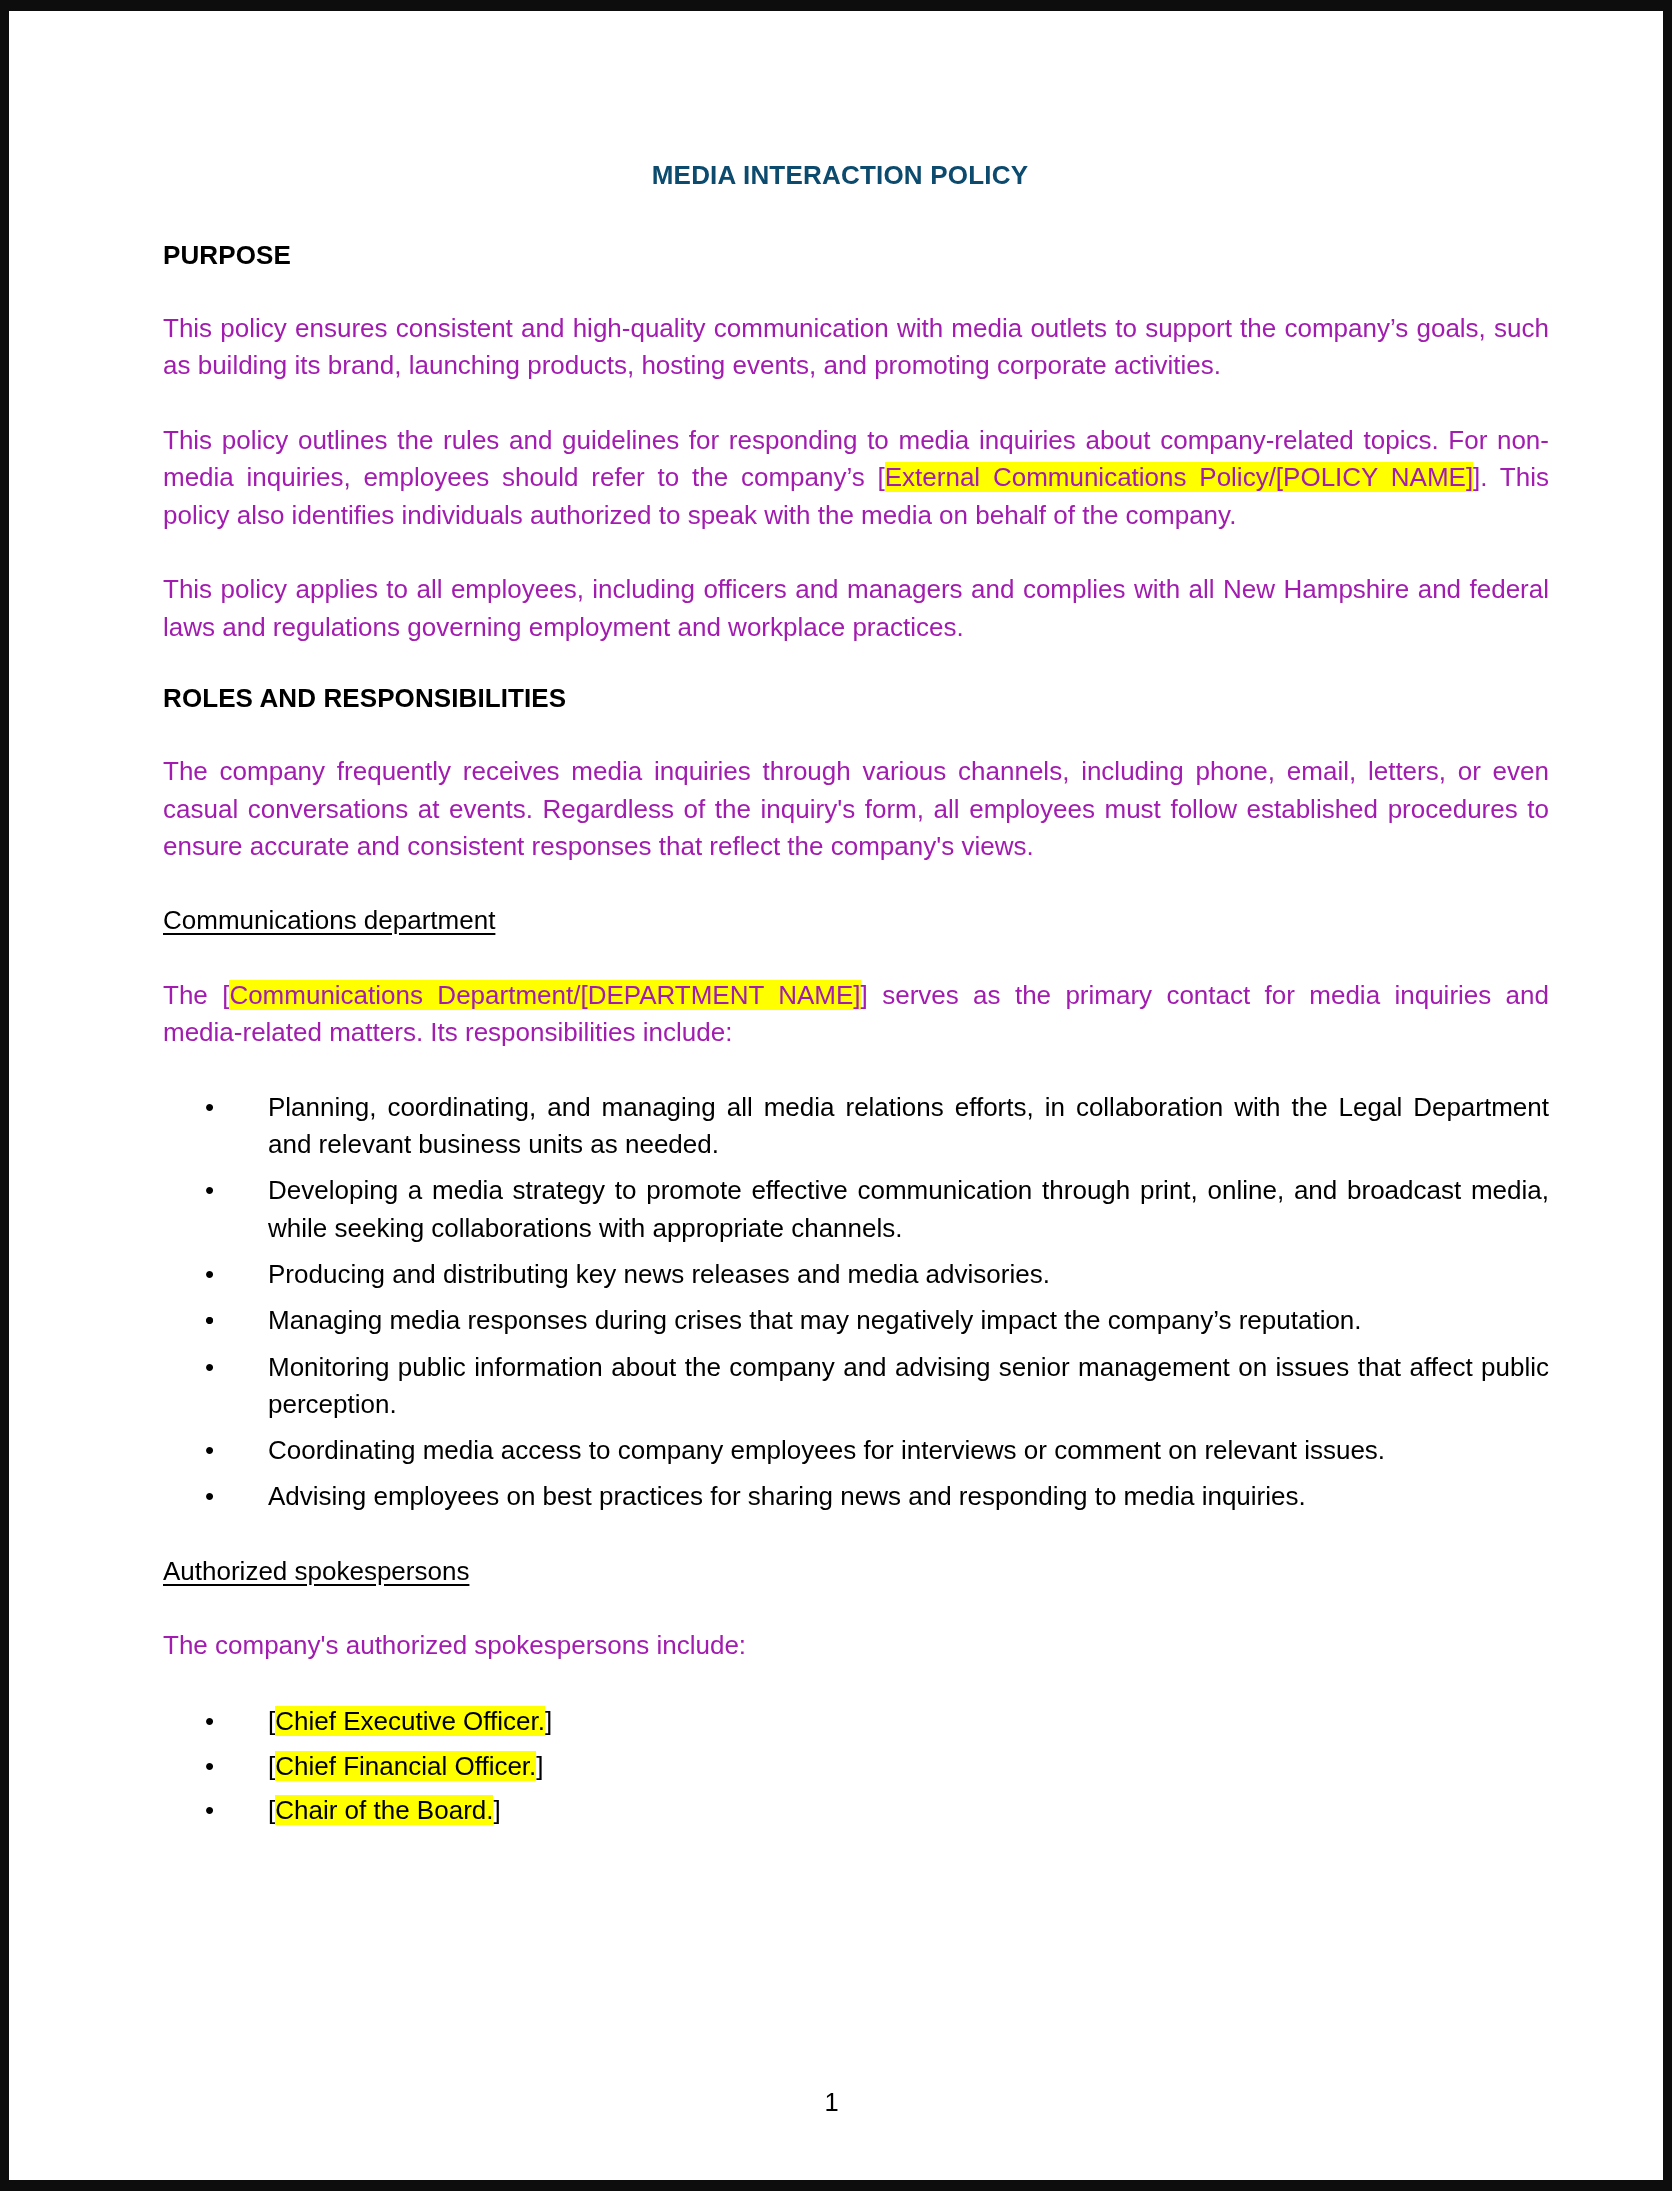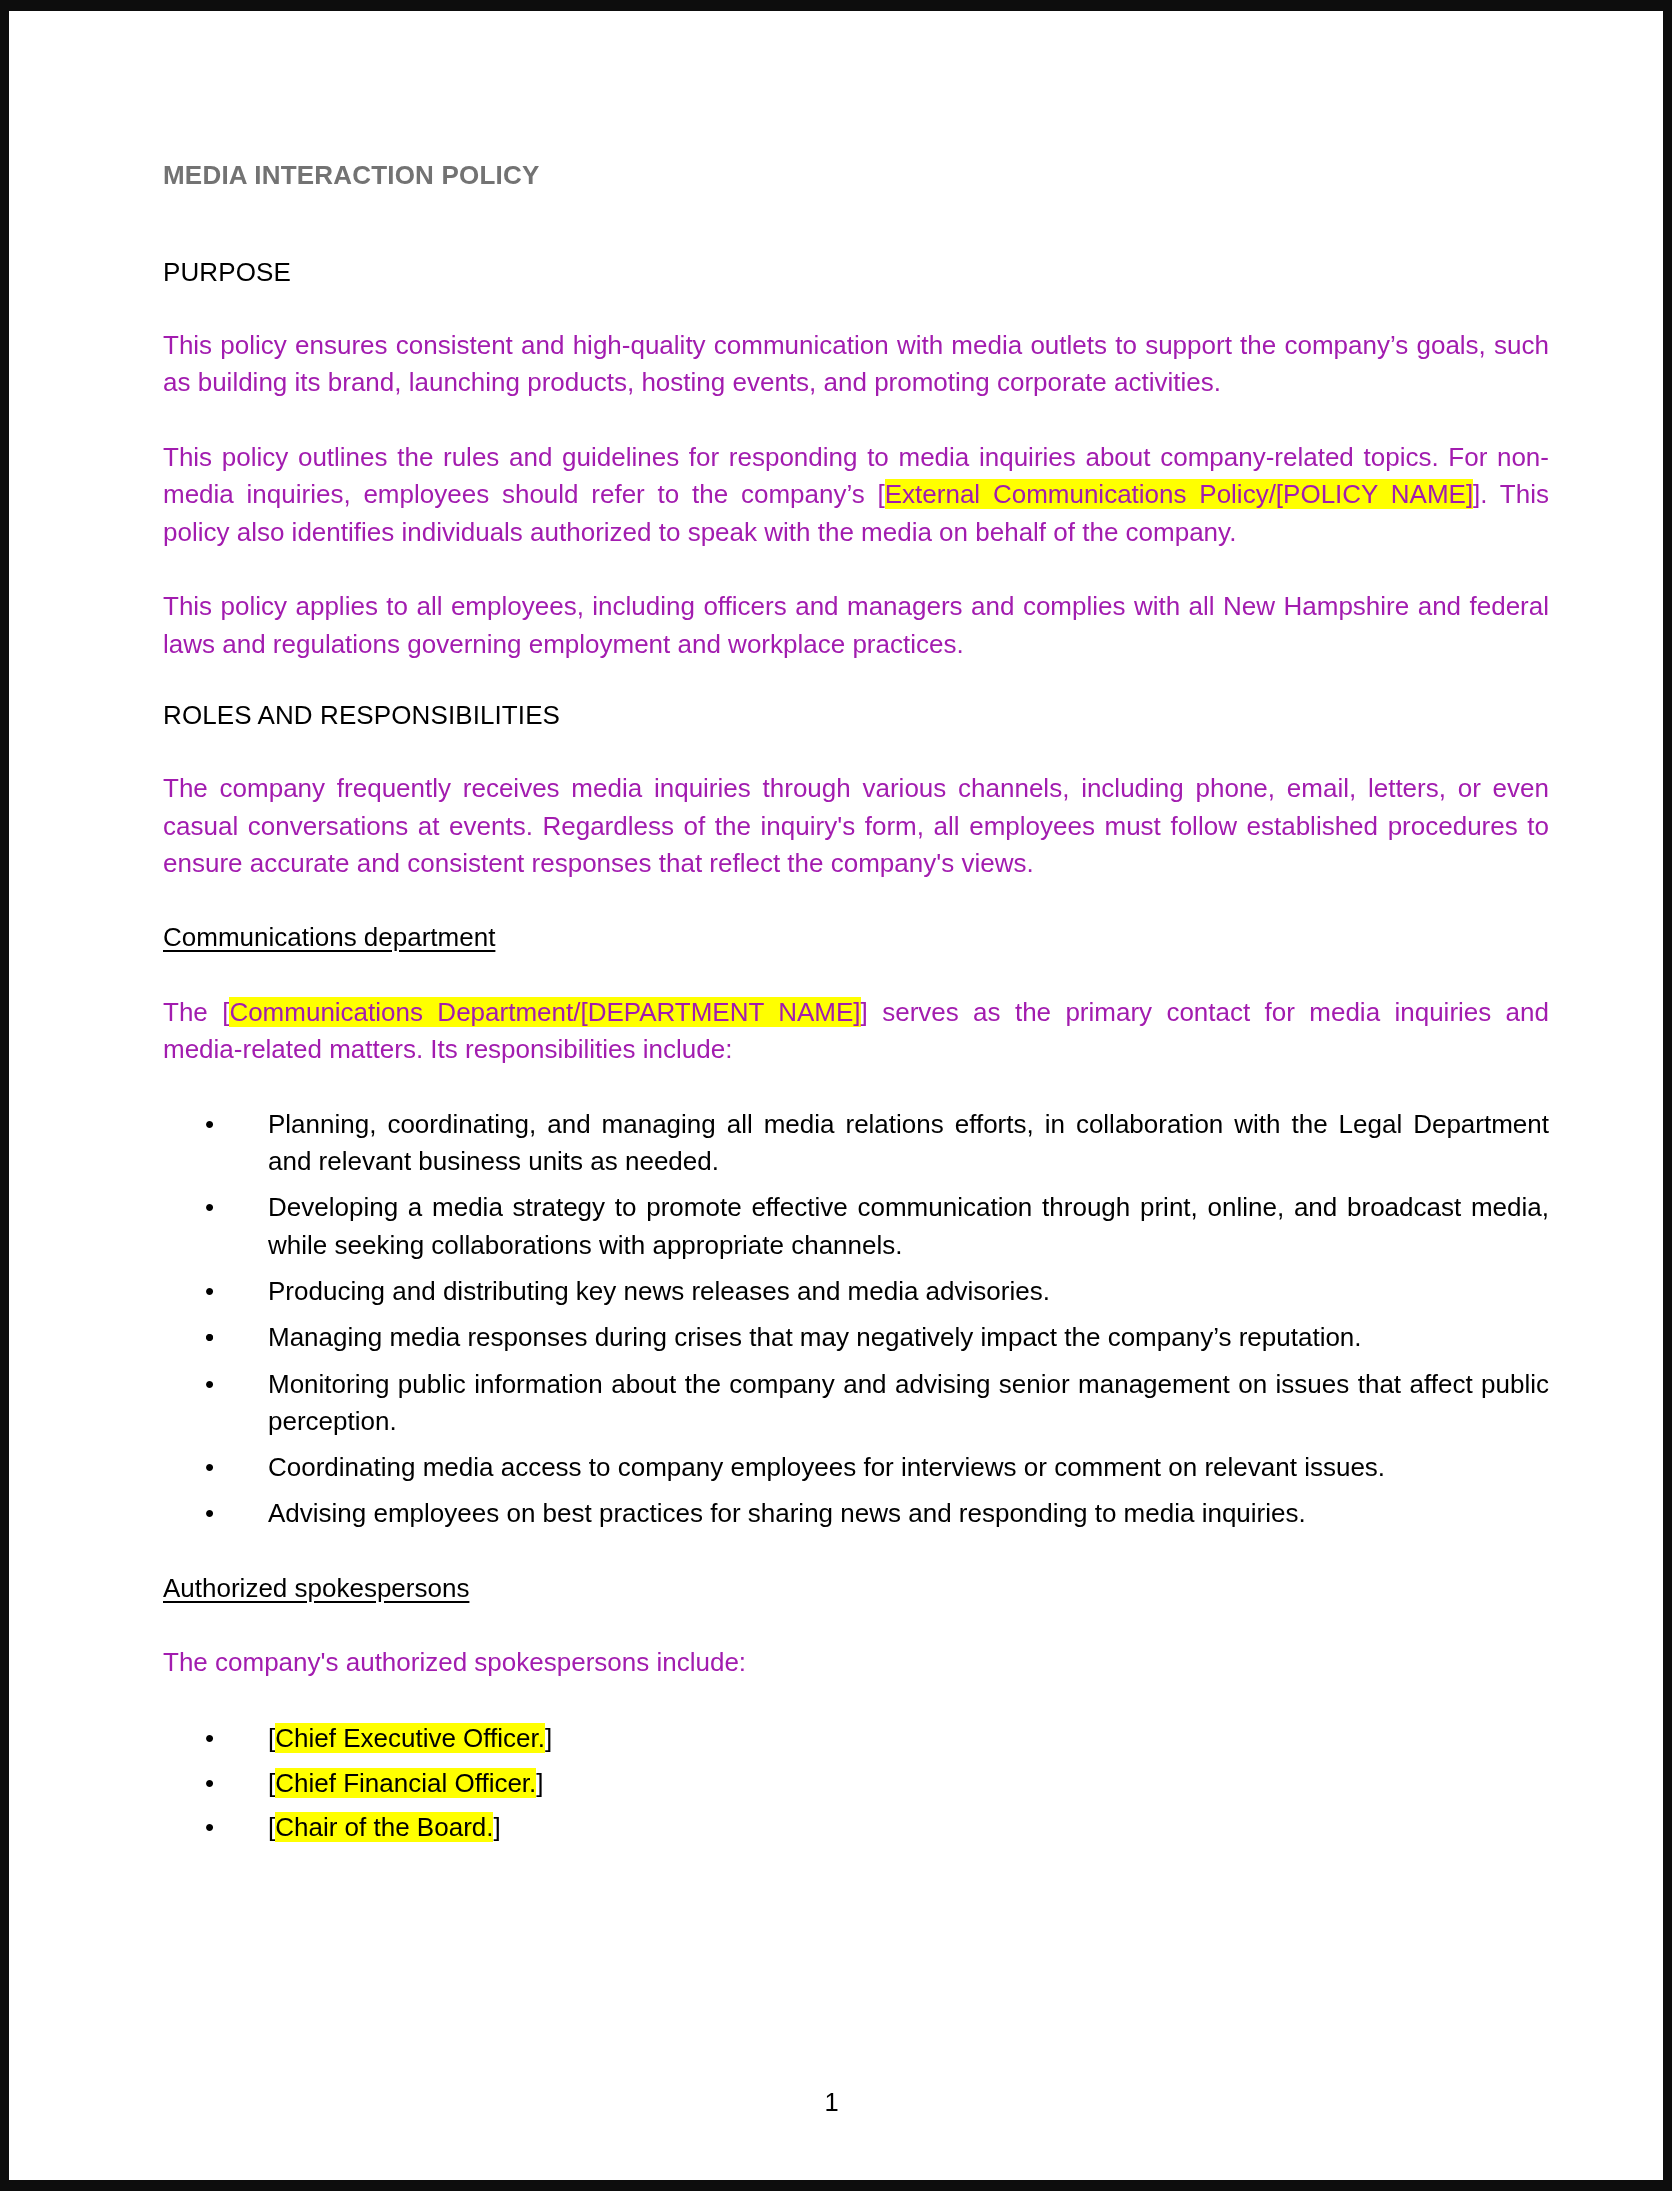--- a/index.html
+++ b/index.html
@@ -23,30 +23,30 @@
     overflow: hidden;
   }
   .page-inner {
     position: relative;
     width: 100%;
     height: 100%;
     background: #ffffff;
     padding: 149px 114px 0 154px;
   }
   .doc-title {
-    text-align: left;
+    text-align: center;
     font-weight: bold;
     font-size: 26px;
     letter-spacing: 0.2px;
-    color: #737373;
-    margin: 0 0 66px 0;
+    color: #0c4a6e;
+    margin: 0 0 49px 0;
     padding-right: 32px;
   }
   .section-heading {
-    font-weight: normal;
+    font-weight: bold;
     font-size: 26px;
     color: #000000;
     margin: 0 0 39px 0;
     letter-spacing: 0.1px;
   }
   .para {
     font-size: 26px;
     line-height: 1.44;
     color: #a21caf;
     text-align: justify;

